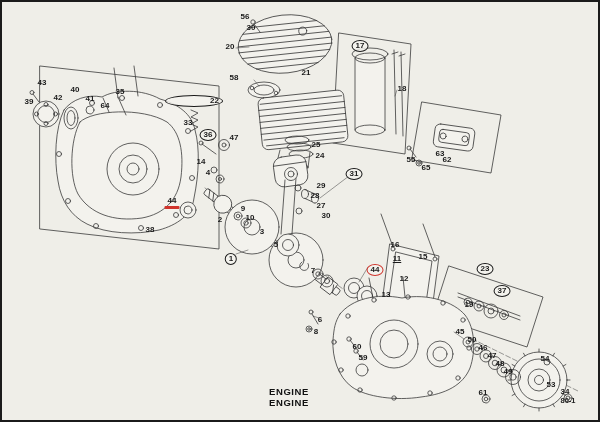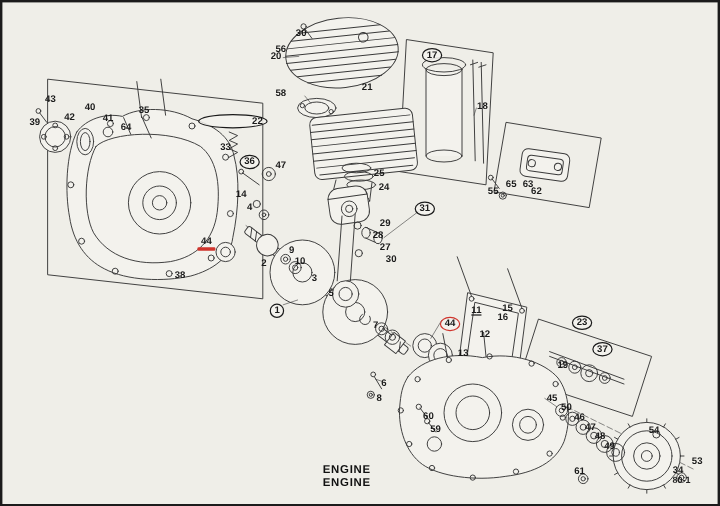--- a/index.html
+++ b/index.html
@@ -316,21 +316,21 @@
         <line x1="347" y1="174" x2="318" y2="196"></line>
         <line x1="366" y1="265" x2="357" y2="280"></line>
         <line x1="317" y1="316" x2="311" y2="314"></line>
         <line x1="452" y1="330" x2="462" y2="337"></line>
         <line x1="234" y1="252" x2="246" y2="248"></line>
       </g>
     </g>
   </svg>
 
   <div class="labels-layer">
-      <span class="part-label" style="left: 232px; top: 15px; margin-top: 24px;">56</span>
+      <span class="part-label" style="left: 243px; top: 15px;">56</span>
       <span class="part-label" style="left: 249px; top: 26px;">30</span>
       <span class="part-label" style="left: 228px; top: 45px;">20</span>
       <span class="part-label circled" style="left: 358px; top: 44px;">17</span>
       <span class="part-label" style="left: 232px; top: 76px;">58</span>
       <span class="part-label" style="left: 304px; top: 71px;">21</span>
       <span class="part-label" style="left: 400px; top: 87px;">18</span>
       <span class="part-label" style="left: 40px; top: 81px;">43</span>
       <span class="part-label" style="left: 73px; top: 88px;">40</span>
       <span class="part-label" style="left: 56px; top: 96px;">42</span>
       <span class="part-label" style="left: 27px; top: 100px;">39</span>
@@ -357,41 +357,41 @@
       <span class="part-label" style="left: 248px; top: 216px;">10</span>
       <span class="part-label" style="left: 260px; top: 230px;">3</span>
       <span class="part-label" style="left: 274px; top: 243px;">5</span>
       <span class="part-label" style="left: 148px; top: 228px;">38</span>
       <span class="part-label circled" style="left: 229px; top: 257px;">1</span>
       <span class="part-label" style="left: 311px; top: 269px;">7</span>
       <span class="part-label circled circled-red" style="left: 373px; top: 268px;">44</span>
       <span class="part-label" style="left: 395px; top: 257px; text-decoration: underline;">11</span>
       <span class="part-label" style="left: 402px; top: 277px;">12</span>
       <span class="part-label" style="left: 384px; top: 293px;">13</span>
-      <span class="part-label" style="left: 417px; top: 243px; margin-top: 20px;">16</span>
+      <span class="part-label" style="left: 393px; top: 243px;">16</span>
       <span class="part-label" style="left: 421px; top: 255px;">15</span>
       <span class="part-label" style="left: 438px; top: 152px;">63</span>
       <span class="part-label" style="left: 445px; top: 158px;">62</span>
       <span class="part-label" style="left: 409px; top: 158px;">55</span>
-      <span class="part-label" style="left: 416px; top: 152px; padding-left: 16px;">65</span>
+      <span class="part-label" style="left: 416px; top: 166px; padding-left: 16px;">65</span>
       <span class="part-label circled" style="left: 483px; top: 267px;">23</span>
       <span class="part-label circled" style="left: 500px; top: 289px;">37</span>
       <span class="part-label" style="left: 467px; top: 303px;">19</span>
       <span class="part-label" style="left: 318px; top: 318px;">6</span>
       <span class="part-label" style="left: 314px; top: 330px;">8</span>
       <span class="part-label" style="left: 355px; top: 345px;">60</span>
       <span class="part-label" style="left: 361px; top: 356px;">59</span>
       <span class="part-label" style="left: 458px; top: 330px;">45</span>
       <span class="part-label" style="left: 470px; top: 338px;">50</span>
       <span class="part-label" style="left: 481px; top: 346px;">46</span>
       <span class="part-label" style="left: 490px; top: 354px;">47</span>
       <span class="part-label" style="left: 498px; top: 362px;">48</span>
       <span class="part-label" style="left: 506px; top: 370px;">49</span>
       <span class="part-label" style="left: 543px; top: 357px;">54</span>
-      <span class="part-label" style="left: 579px; top: 383px;">53</span>
+      <span class="part-label" style="left: 549px; top: 383px;">53</span>
       <span class="part-label" style="left: 563px; top: 390px;">34</span>
       <span class="part-label" style="left: 481px; top: 391px;">61</span>
     </div>
 
   <div class="title-block" style="left:287px;top:384px">
     <div>ENGINE</div>
     <div>ENGINE</div>
   </div>
 
   <span class="page-ref" style="left:566px;top:398px">80-1</span>

